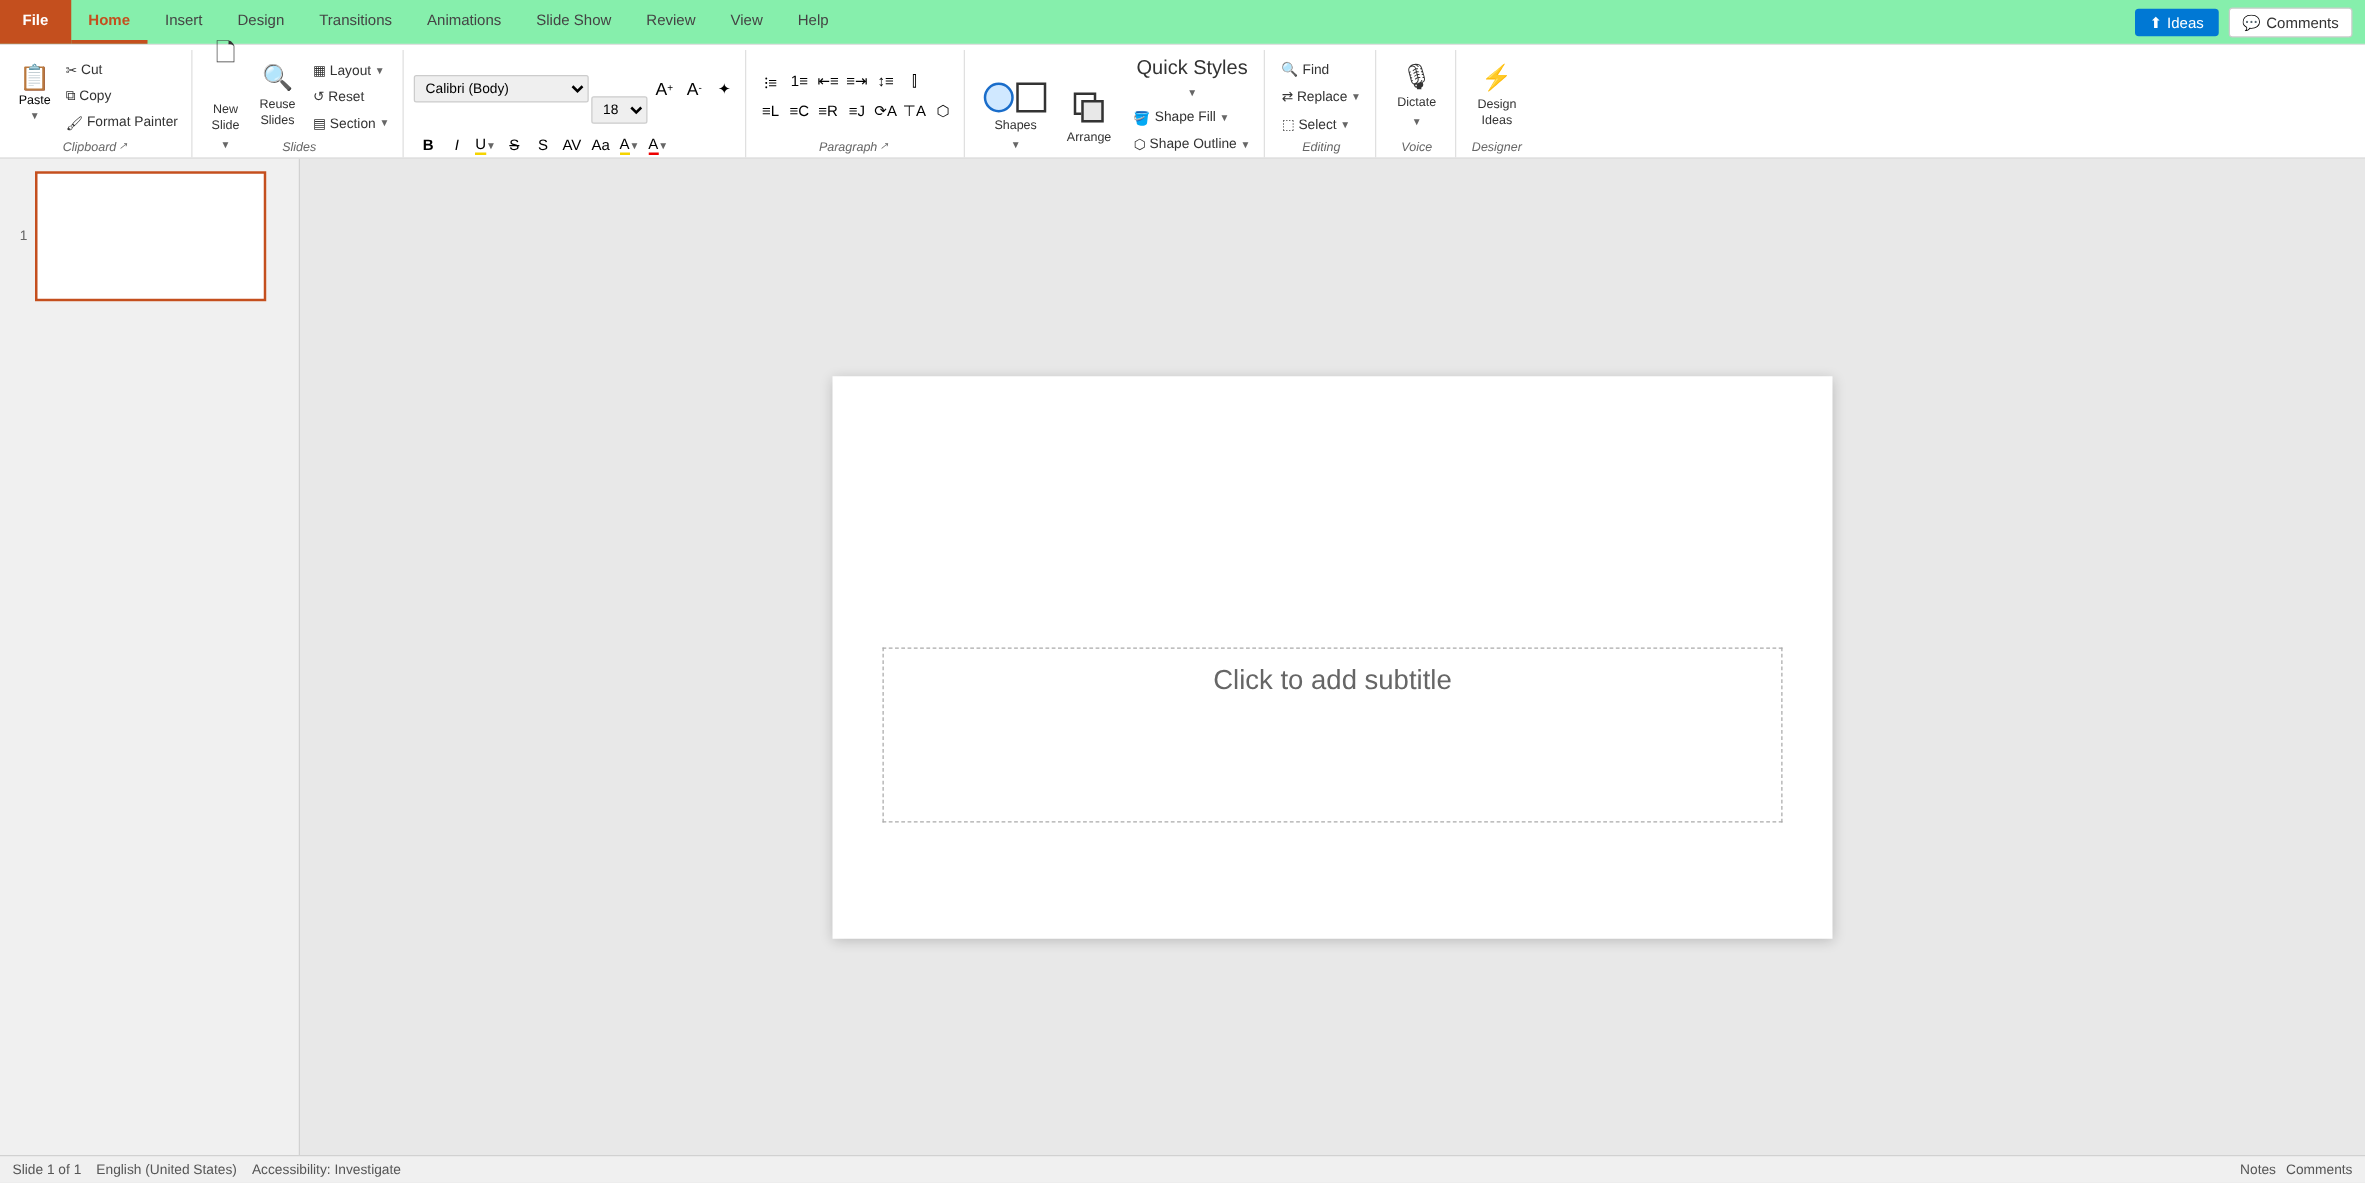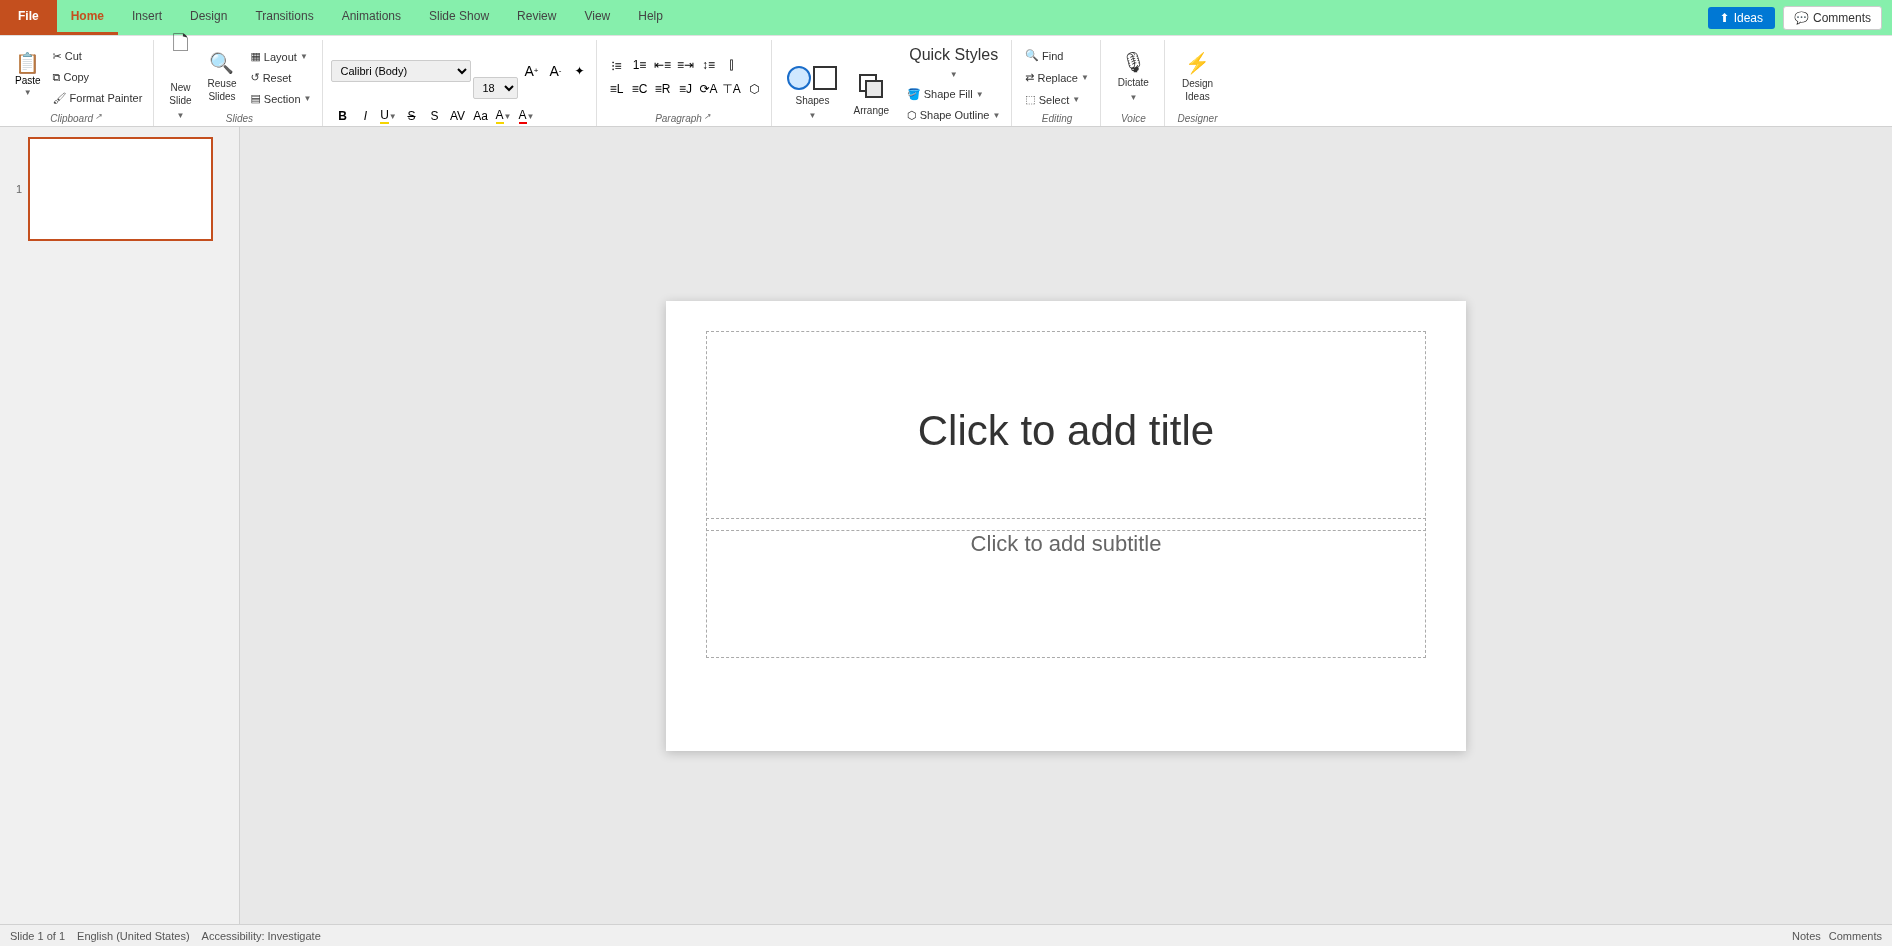--- a/index.html
+++ b/index.html
@@ -716,23 +716,20 @@
       <span class="slide-num">1</span>
       <div class="slide-thumb"></div>
     </div>
   </div>
 
   <div class="resize-handle">↔</div>
 
   <div class="canvas-area">
     <div class="slide-canvas">
 
-      <div class="slide-title-box">
-        <span class="slide-title-text">Click to add title</span>
-      </div>
 
       <div class="slide-subtitle-box">
         <span class="slide-subtitle-text">Click to add subtitle</span>
       </div>
 
     </div>
   </div>
 
 </div>
 

